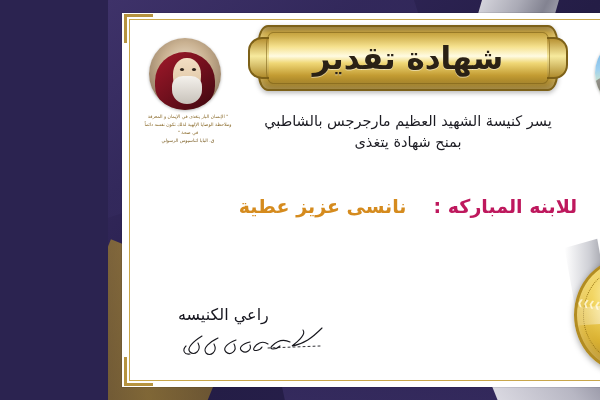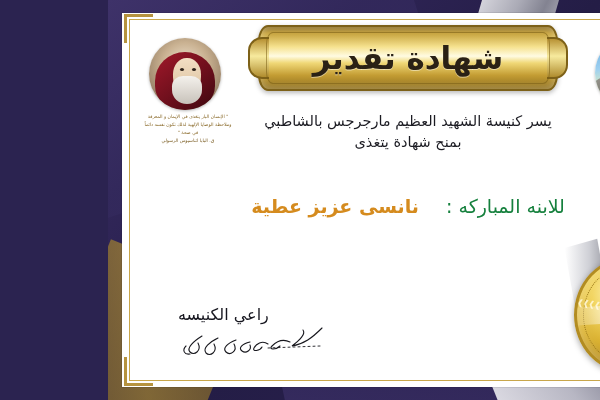--- a/index.html
+++ b/index.html
@@ -279,22 +279,22 @@
     position: absolute;
     left: 0; right: 0;
     top: 182px;
     text-align: center;
     direction: rtl;
     white-space: nowrap;
   }
   .recipient-label {
     font-family: "DejaVu Sans", sans-serif;
     font-size: 19px;
-    font-weight: normal;
-    color: #15803d;
+    font-weight: bold;
+    color: #be185d;
     margin-top: 48px;
   }
   .recipient-name {
     font-family: "DejaVu Sans", sans-serif;
     font-size: 19px;
     font-weight: bold;
     color: #d58b1e;
     margin-right: 22px;
   }
 

